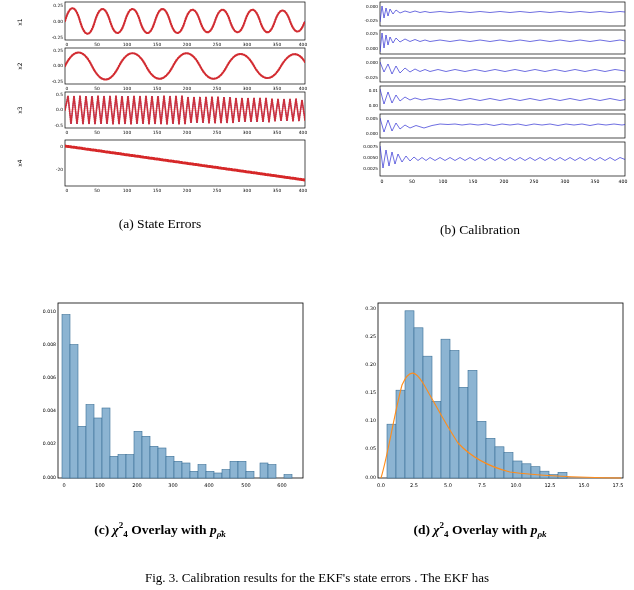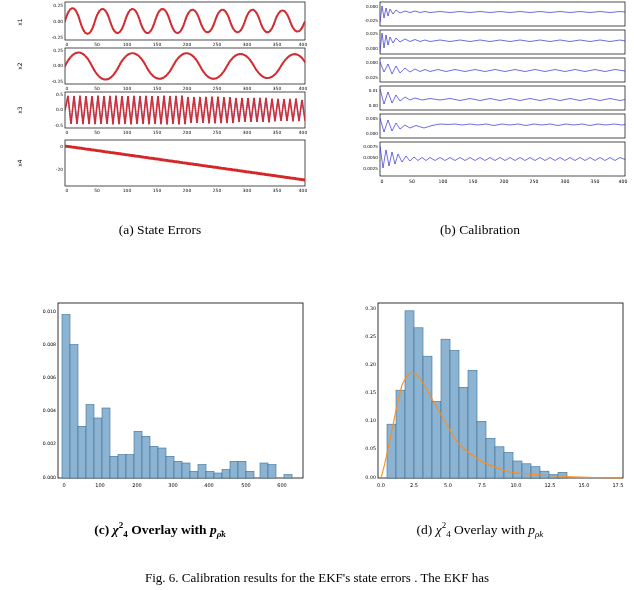--- a/index.html
+++ b/index.html
@@ -134,21 +134,21 @@
           <text x="117" y="192">100</text>
           <text x="147" y="192">150</text>
         <text x="177" y="192">200</text>
           <text x="207" y="192">250</text>
           <text x="237" y="192">300</text>
           <text x="267" y="192">350</text>
           <text x="293" y="192">400</text>
       </g>
     </svg>
   </div>
-  <div class="panel-caption" style="left:10px;top:222px;width:300px;">(a)  State Errors</div>
+  <div class="panel-caption" style="left:10px;top:216px;width:300px;">(a)  State Errors</div>
 
   <div class="panel" style="left:330px;top:0px;width:300px;height:200px;">
     <svg width="300" height="200" viewBox="0 0 300 200">
       <defs>
         <clipPath id="cB1">
             <rect x="50" y="2" width="245" height="24"></rect>
           </clipPath>
         <clipPath id="cB2">
             <rect x="50" y="30" width="245" height="24"></rect>
           </clipPath>
@@ -322,19 +322,19 @@
         <text x="84" y="192">2.5</text>
         <text x="118" y="192">5.0</text>
         <text x="152" y="192">7.5</text>
         <text x="186" y="192">10.0</text>
         <text x="220" y="192">12.5</text>
         <text x="254" y="192">15.0</text>
         <text x="288" y="192">17.5</text>
       </g>
     </svg>
   </div>
-  <div class="panel-caption" style="left:330px;top:520px;width:300px;">
+  <div class="panel-caption" style="left:330px;top:520px;width:300px;font-weight:bold;">
     <span>(d)  </span><span class="mi">χ</span><span class="sup">2</span><span class="sub">4</span><span> Overlay with </span><span class="mi">p</span><span class="sub mi">ρk</span>
   </div>
 
-  <div class="fig-caption" style="top:570px;">Fig. 6.  Calibration results for the EKF's state errors   . The EKF has</div>
+  <div class="fig-caption" style="top:570px;">Fig. 3.  Calibration results for the EKF's state errors   . The EKF has</div>
 
 </div>
 
 </body></html>

